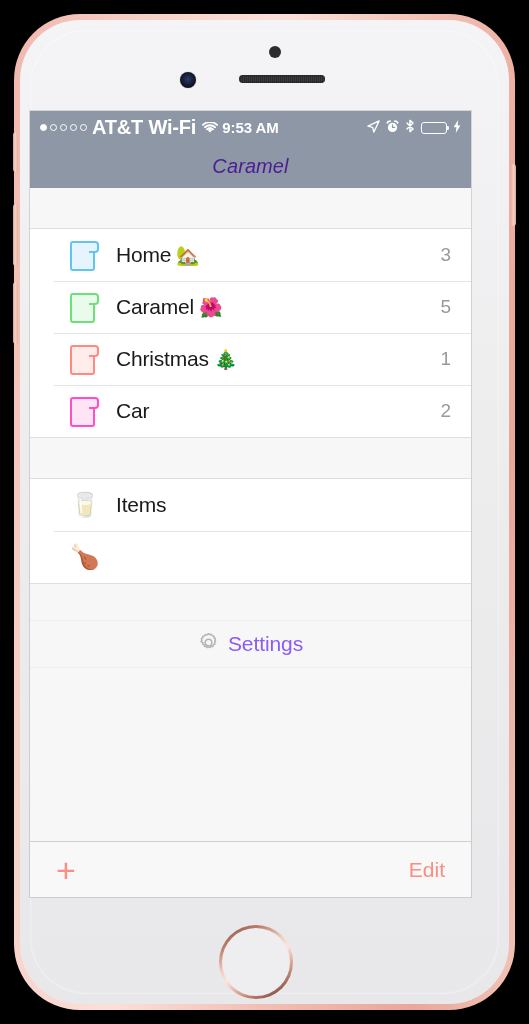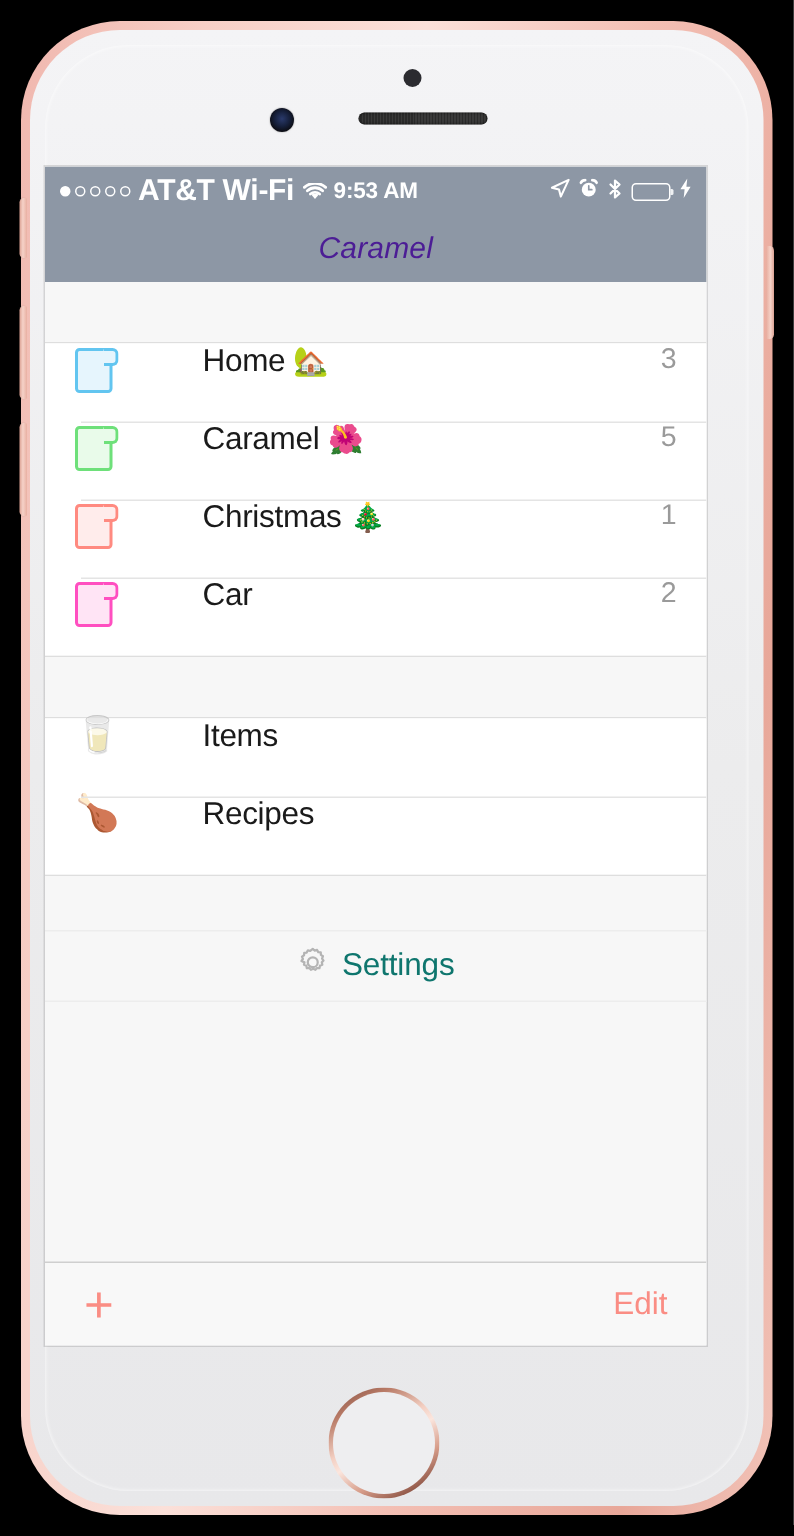--- a/index.html
+++ b/index.html
@@ -223,27 +223,26 @@
     background: #f7f7f7;
   }
   .gap-top { height: 40px; border-bottom: 1px solid #dedede; }
   .gap-mid { height: 40px; border-top: 1px solid #dedede; border-bottom: 1px solid #dedede; }
   .gap-bot { height: 36px; border-top: 1px solid #dedede; }
 
   .group { background: #ffffff; }
 
   .row {
     display: flex;
-    align-items: flex-start;
+    align-items: center;
     height: 52px;
-    padding-left: 20px;
+    padding-left: 40px;
     padding-right: 20px;
     background: #ffffff;
     position: relative;
-    gap: 39px;
   }
   .row + .row::before {
     content: "";
     position: absolute;
     left: 24px; right: 0; top: 0;
     height: 1px;
     background: #e4e4e4;
   }
 
   .list-icon {
@@ -310,21 +309,21 @@
     align-items: center;
     justify-content: center;
     gap: 9px;
     color: #b4b4b4;
     border-top: 1px solid #ededed;
     border-bottom: 1px solid #ededed;
   }
   .settings-label {
     font-size: 21px;
     letter-spacing: -0.1px;
-    color: #0f766e;
+    color: #8b5cf6;
   }
 
   
   .toolbar {
     position: absolute;
     left: 0; right: 0; bottom: 0;
     height: 56px;
     background: #f8f8f8;
     border-top: 1px solid #cfcfcf;
     display: flex;
@@ -468,21 +467,20 @@
 
     <div class="section-gap gap-mid"></div>
 
     <div class="group">
       <div class="row">
         <span class="emoji-icon">🥛</span>
         <span class="row-title">Items</span>
       </div>
       <div class="row">
         <span class="emoji-icon">🍗</span>
-        <span class="row-title">Recipes</span>
       </div>
     </div>
 
     <div class="section-gap gap-bot"></div>
 
     <div class="settings-row">
       <span>
         <svg width="21" height="21" viewBox="0 0 24 24">
           <path d="M12 8.2a3.8 3.8 0 1 0 0 7.6 3.8 3.8 0 0 0 0-7.6z" fill="none" stroke="#b4b4b4" stroke-width="1.7"></path>
           <path d="M12 1.9l1.5 1.2 1.8-.5.9 1.7 1.9.2.1 1.9 1.6 1-.7 1.8 1.1 1.5-1.3 1.4.4 1.8-1.8.7-.4 1.9-1.9-.1-1.2 1.4-1.7-.8-1.7.8-1.2-1.4-1.9.1-.4-1.9-1.8-.7.4-1.8L3.4 11l1.1-1.5-.7-1.8 1.6-1 .1-1.9 1.9-.2.9-1.7 1.8.5z" fill="none" stroke="#b4b4b4" stroke-width="1.7" stroke-linejoin="round"></path>

